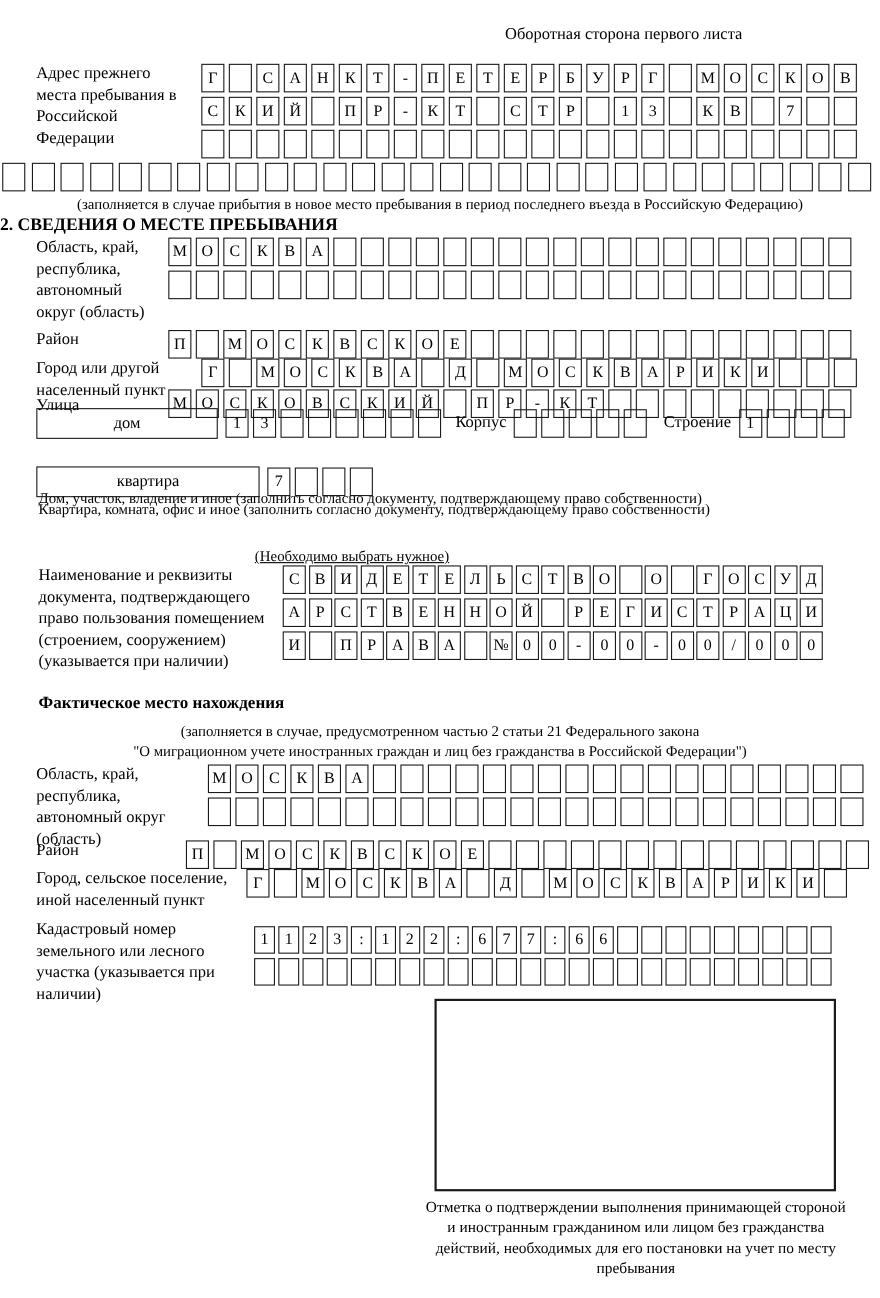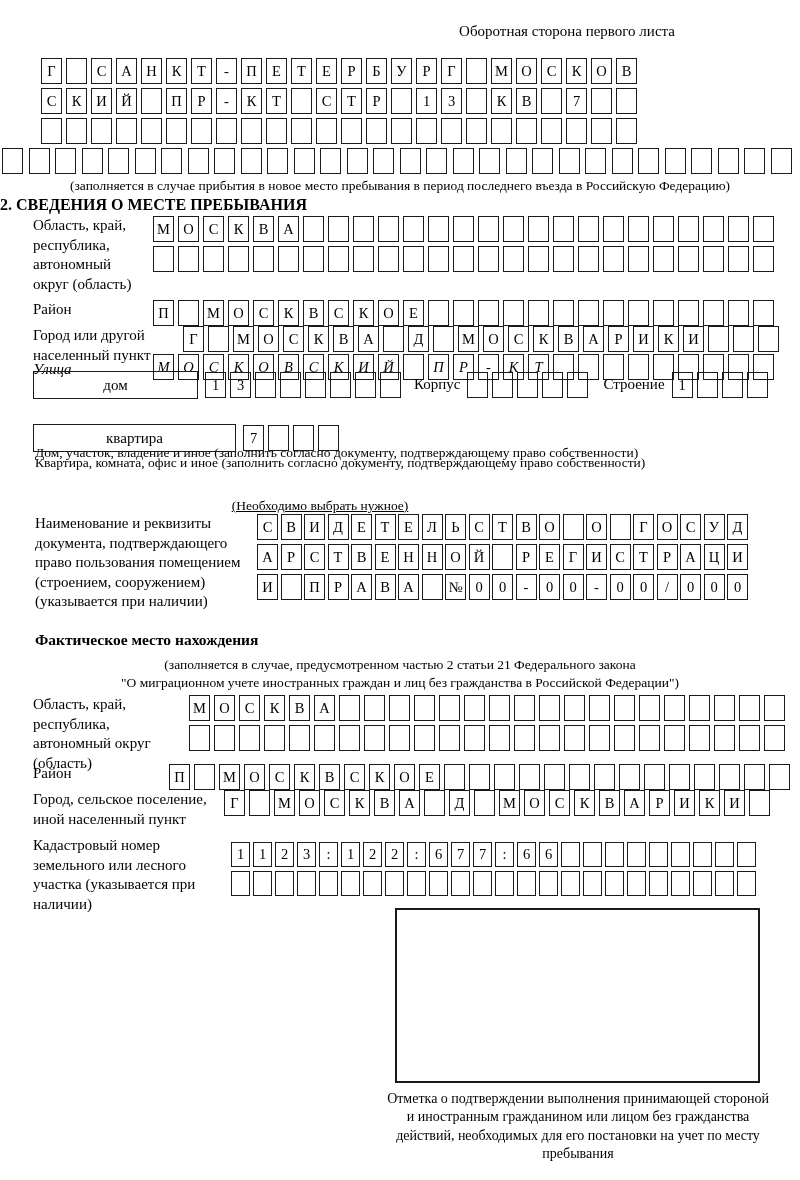--- a/index.html
+++ b/index.html
@@ -28,20 +28,21 @@
   .stamp-box{border:2px solid #1a1a1a;box-sizing:border-box;background:#fff;}
 </style>
 </head>
 <body>
 
 <div class="page">
 
   <div class="abs lbl" style="top:22px;right:33px;width:400px;text-align:center;">Оборотная сторона первого листа</div>
 
   <div class="abs field" style="top:58px;left:33px;">
+    <div class="flabel" style="width:142px;">Адрес прежнего места пребывания в Российской Федерации</div>
     <div class="rows">
       <div class="boxes">
           <span class="box">Г</span>
           <span class="box"></span>
           <span class="box">С</span>
           <span class="box">А</span>
           <span class="box">Н</span>
           <span class="box">К</span>
           <span class="box">Т</span>
           <span class="box">-</span>
@@ -270,21 +271,21 @@
           <span class="box">И</span>
           <span class="box">К</span>
           <span class="box">И</span>
           <span class="box"></span>
           <span class="box"></span>
           <span class="box"></span>
         </div>
     </div>
   </div>
 
-  <div class="abs field" style="top:354px;left:33px;font-style:italic;">
+  <div class="abs field" style="top:354px;left:33px;">
     <div class="flabel" style="width:112px;padding-top:6px;">Улица</div>
     <div class="rows">
       <div class="boxes">
           <span class="box">М</span>
           <span class="box">О</span>
           <span class="box">С</span>
           <span class="box">К</span>
           <span class="box">О</span>
           <span class="box">В</span>
           <span class="box">С</span>

